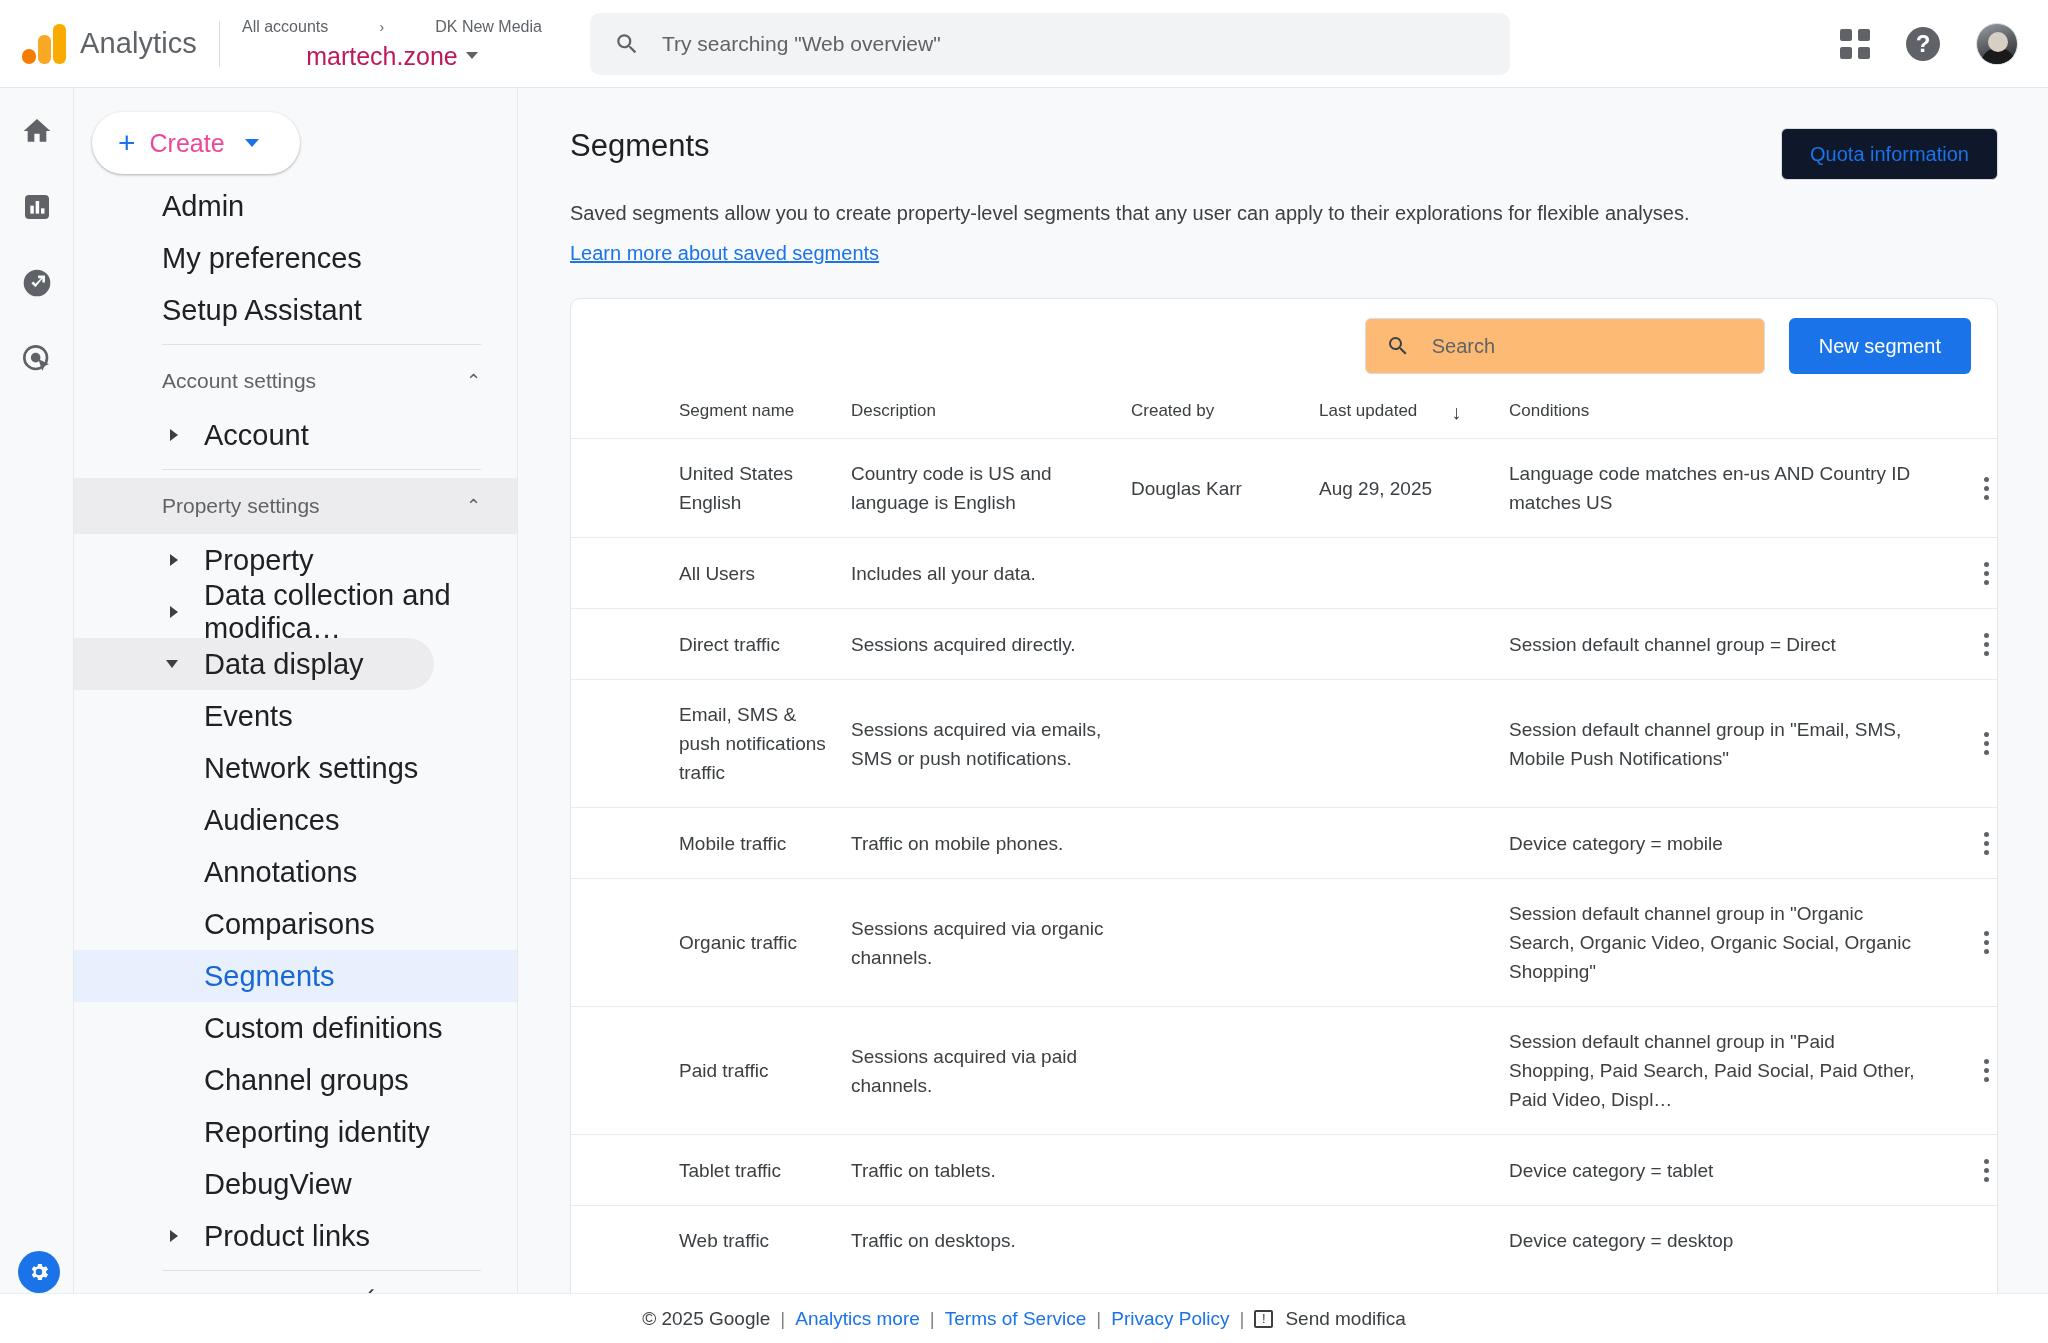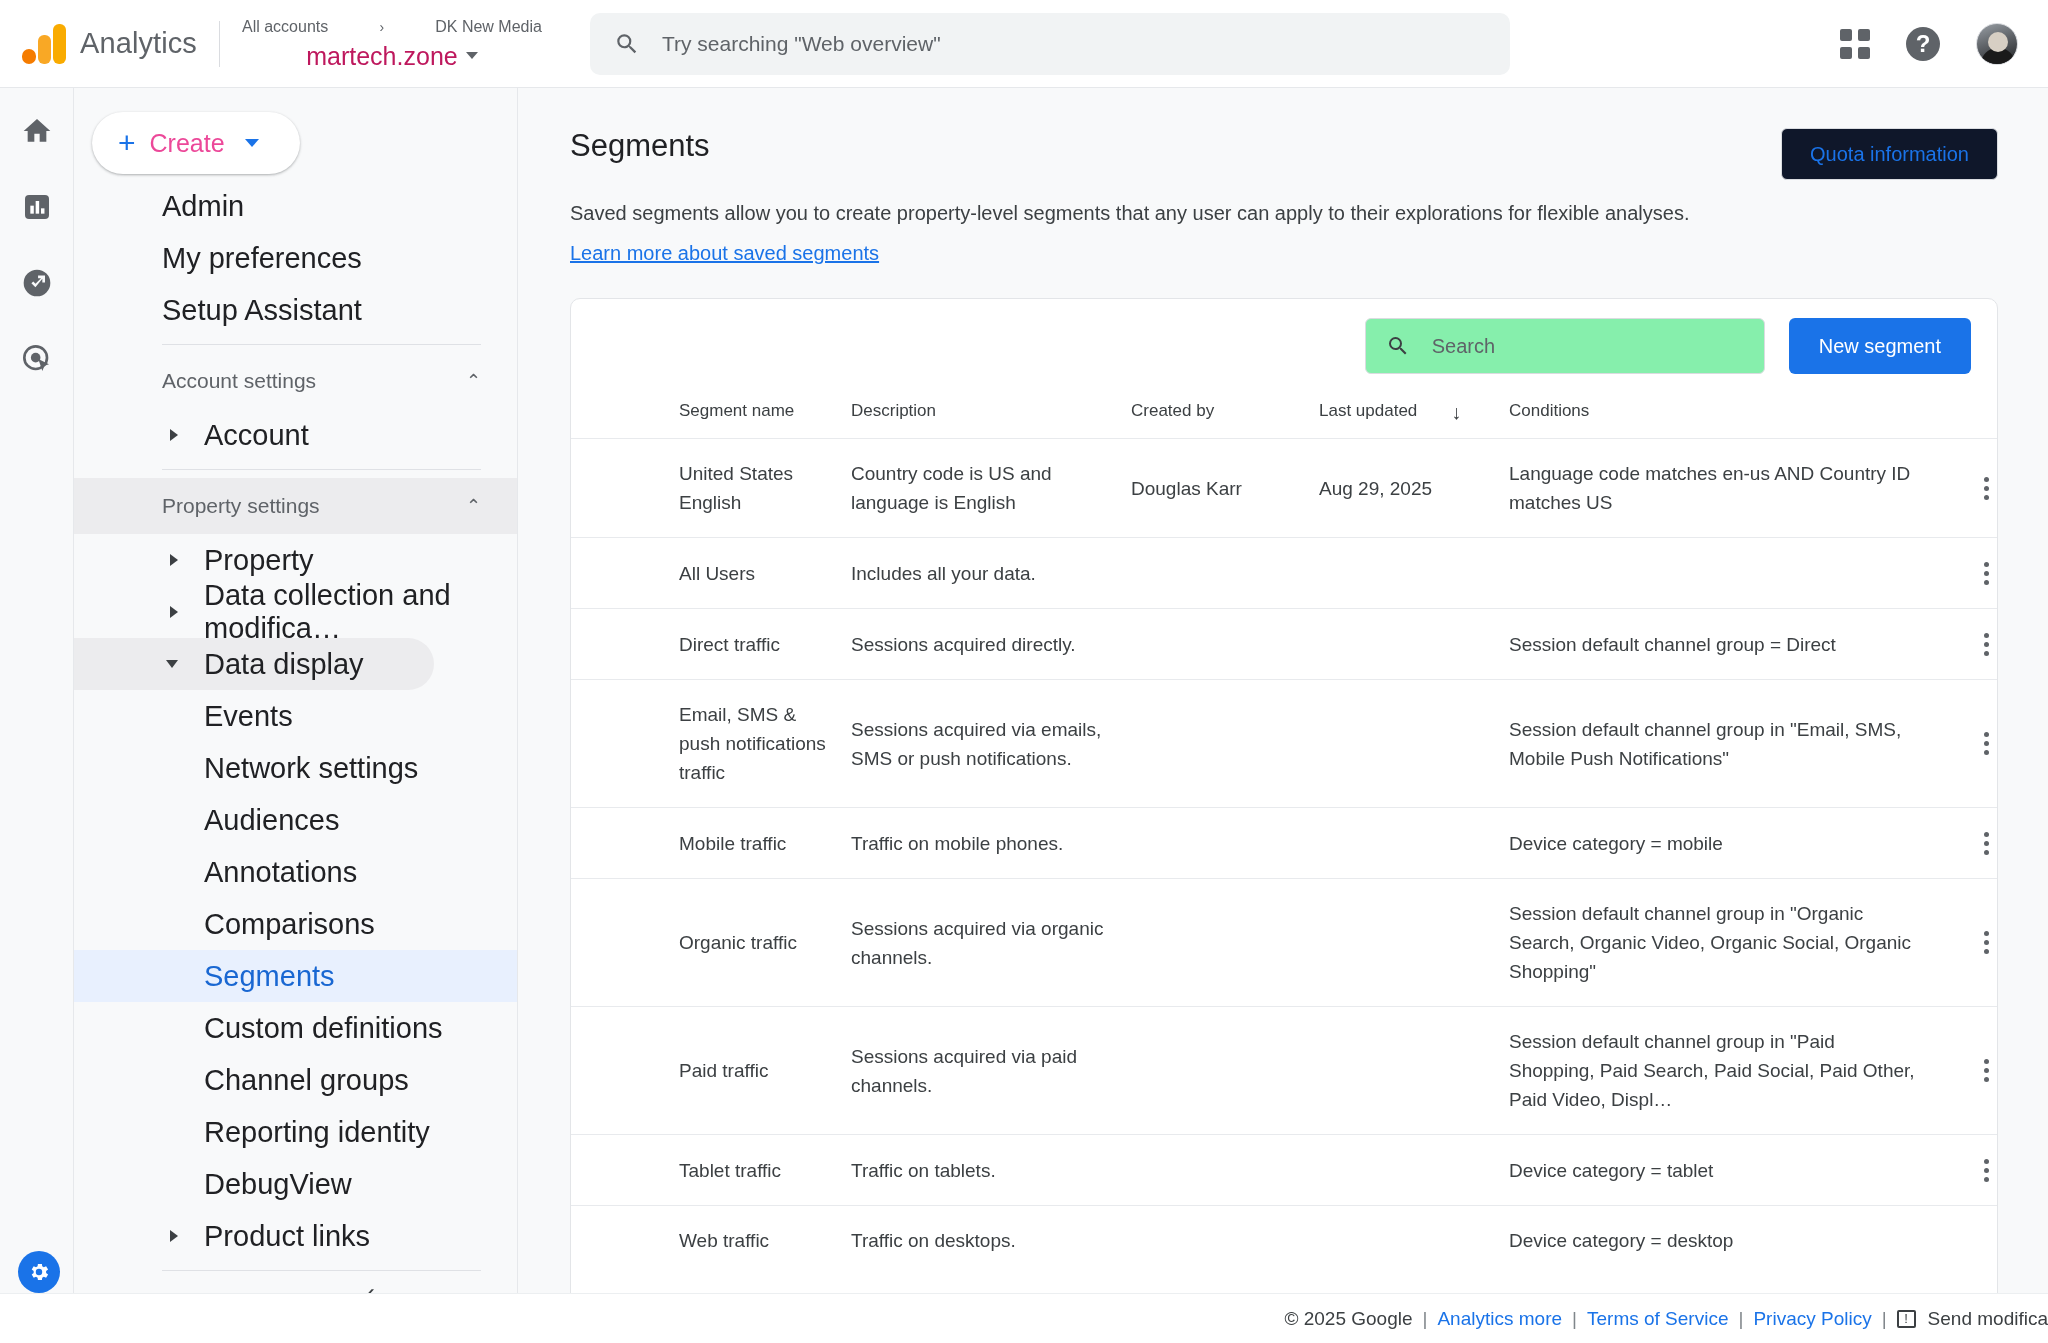--- a/index.html
+++ b/index.html
@@ -137,21 +137,21 @@
   }
   .page-desc { padding: 18px 52px 0 52px; font-size: 20px; color: #3c4043; line-height: 30px; }
   .page-link { color: #1a73e8; text-decoration: underline; font-size: 20px; display: inline-block; margin-top: 10px; }
 
   .card {
     margin: 30px 50px 0 52px; background: #fff; border: 1px solid #e3e5e8; border-radius: 10px;
     height: 1010px; overflow: hidden;
   }
   .card-toolbar { height: 94px; display: flex; align-items: center; justify-content: flex-end; padding-right: 26px; gap: 24px; }
   .tbl-search {
-    width: 400px; height: 56px; border: 1px solid #dadce0; border-radius: 6px; background: #86efac;
+    width: 400px; height: 56px; border: 1px solid #dadce0; border-radius: 6px; background: #fdba74;
     display: flex; align-items: center; padding: 0 20px; gap: 22px;
   }
   .tbl-search .ph { font-size: 20px; color: #5f6368; }
   .new-seg-btn {
     height: 56px; background: #1a73e8; color: #fff; border-radius: 6px; font-size: 20px;
     display: flex; align-items: center; padding: 0 30px; cursor: pointer;
   }
 
   table { width: 100%; border-collapse: collapse; table-layout: fixed; }
   thead th {
@@ -173,21 +173,21 @@
   }
   tbody td.c-name { padding-left: 108px; }
   .kebab {
     width: 30px; height: 30px; display: flex; flex-direction: column; align-items: center;
     justify-content: center; gap: 4px; cursor: pointer; margin: 0 auto;
   }
   .kebab span { width: 5px; height: 5px; border-radius: 50%; background: #5f6368; display: block; }
 
   .footer {
     position: absolute; bottom: 0; left: 0; width: 2048px; height: 50px; background: #fff;
-    display: flex; align-items: center; justify-content: flex-end; gap: 10px;
+    display: flex; align-items: center; justify-content: center; gap: 10px;
     font-size: 19px; color: #3c4043; border-top: 1px solid #eceff1; z-index: 25;
   }
   .footer a { color: #1a73e8; text-decoration: none; }
   .footer .bar { color: #80868b; }
   .fb-icon {
     width: 19px; height: 18px; border: 2px solid #3c4043; border-radius: 2px;
     display: inline-flex; align-items: center; justify-content: center; font-size: 13px; line-height: 1;
     margin-right: 2px;
   }
 </style>

